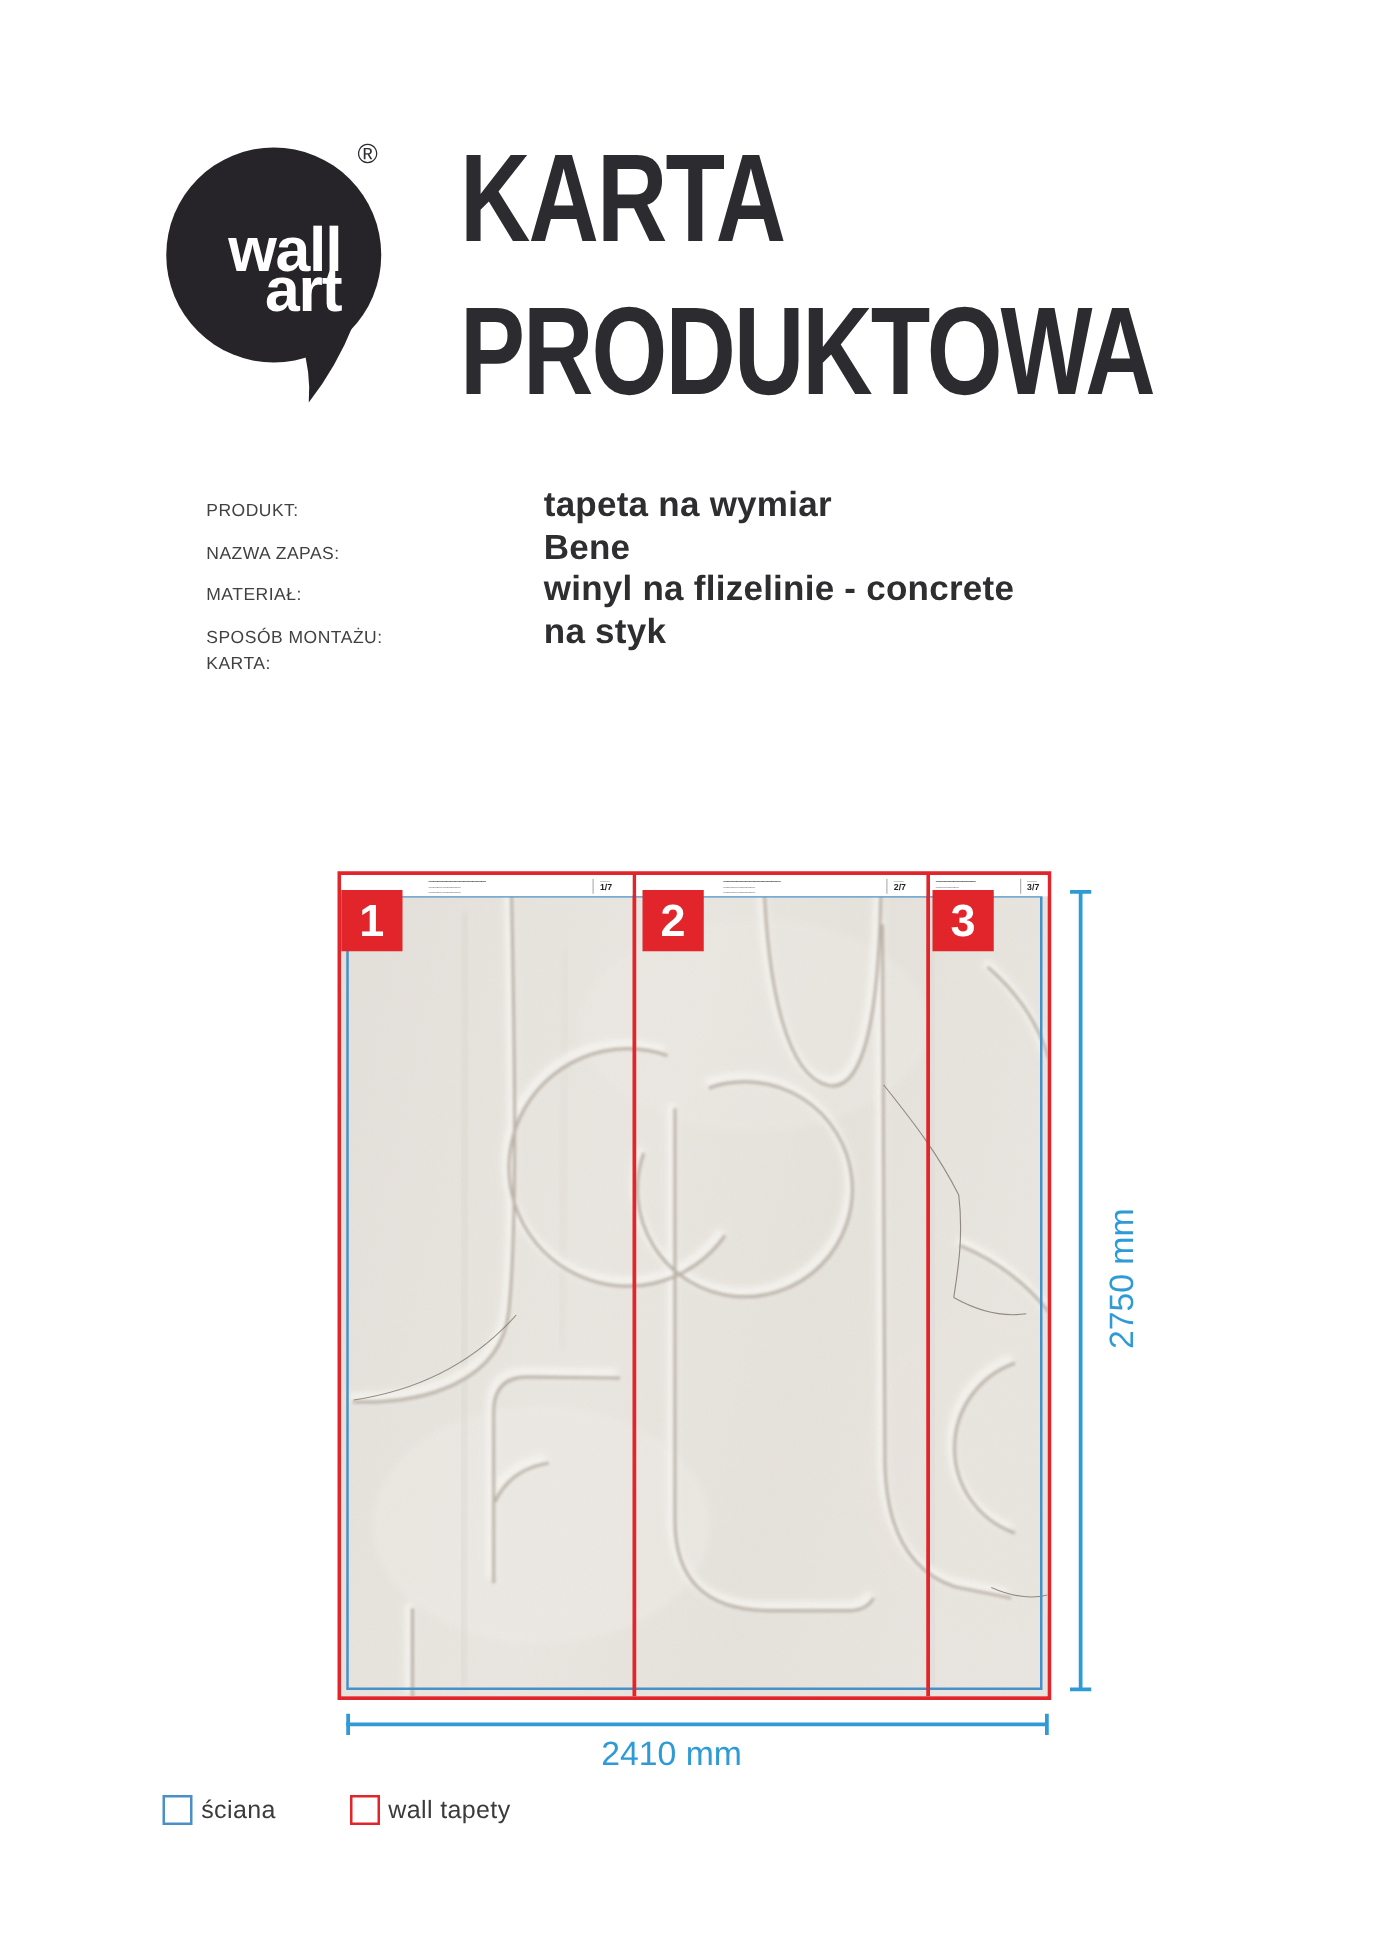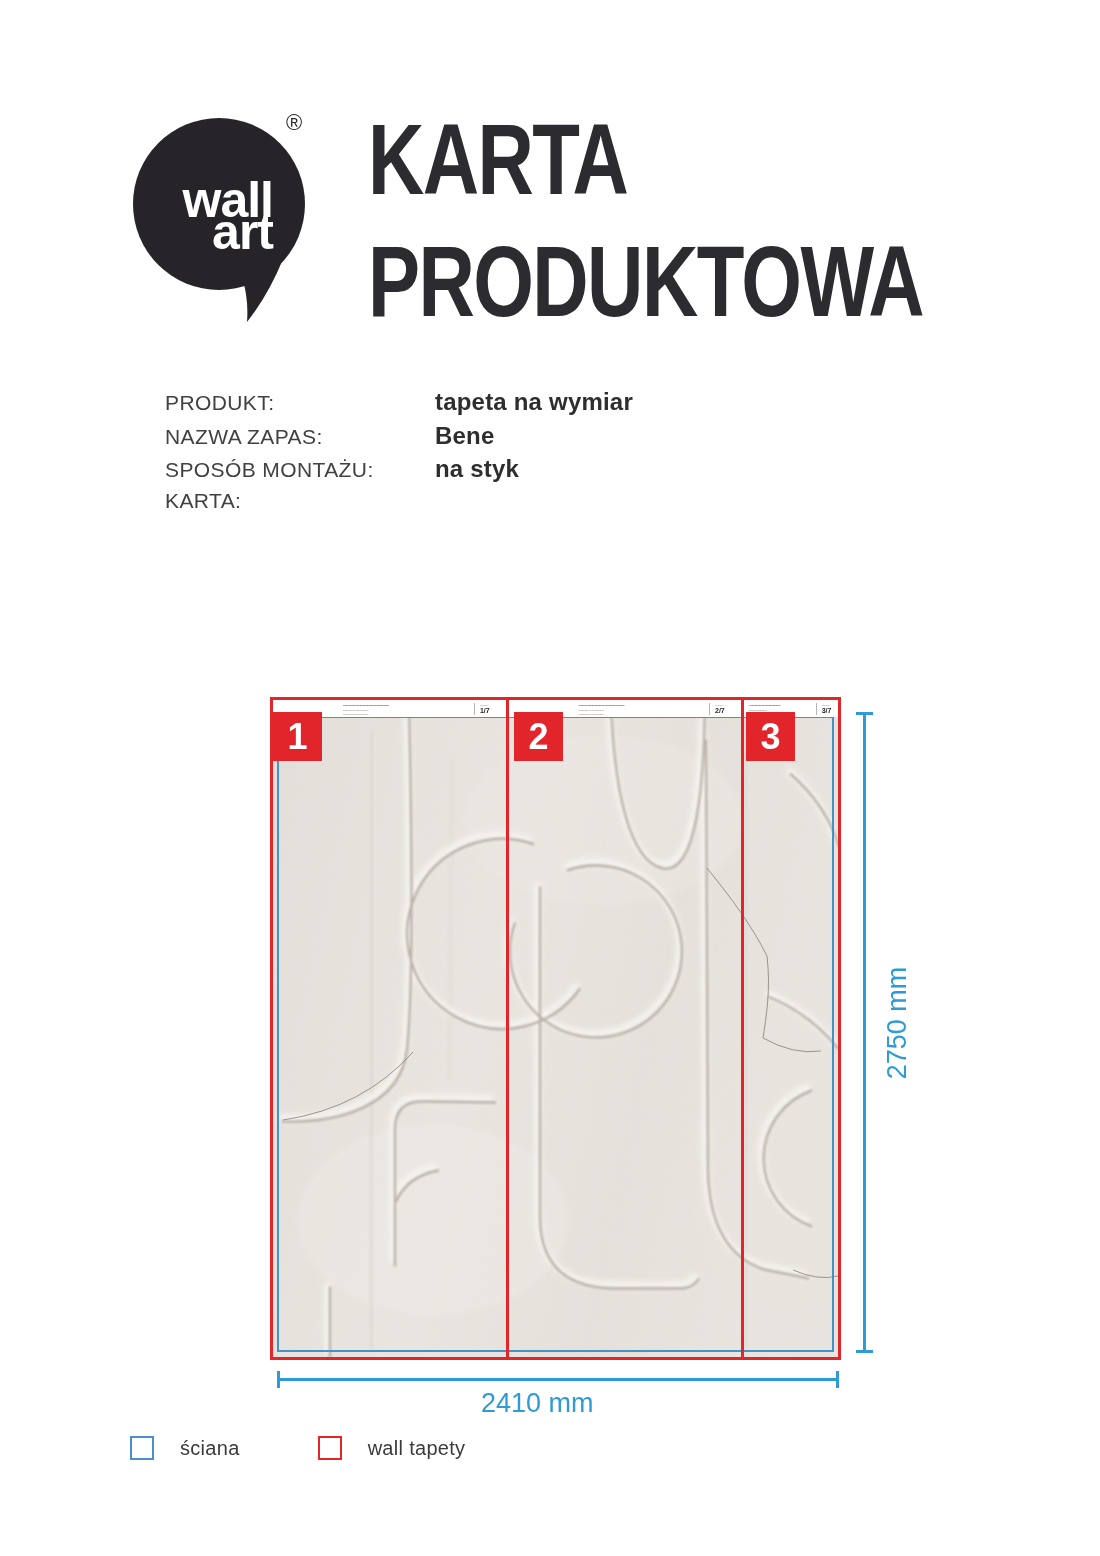--- a/index.html
+++ b/index.html
@@ -16,22 +16,22 @@
   .reg{position:absolute;left:286px;top:110px;font-size:22px;color:var(--ink);font-weight:400;}
   
   .title{
     position:absolute;left:368px;top:98px;color:var(--ink);
     font-size:100px;font-weight:800;letter-spacing:-2px;line-height:122px;
     transform:scaleX(0.78);transform-origin:left top;white-space:pre-line;
   }
   
   .details{position:absolute;left:165px;top:388px;width:780px;}
   .drow{display:flex;align-items:baseline;height:33.5px;}
-  .dlabel{width:270px;font-size:21px;font-weight:400;color:#414144;letter-spacing:0.4px;}
-  .dvalue{font-size:24px;font-weight:700;color:#2E2E31;letter-spacing:0.2px;}
+  .dlabel{width:270px;font-size:14px;font-weight:400;color:#414144;letter-spacing:0.4px;}
+  .dvalue{font-size:28px;font-weight:700;color:#2E2E31;letter-spacing:0.2px;}
   
   .diagram{position:absolute;left:270px;top:697px;width:571px;height:663px;border:3px solid var(--red);}
   .art{position:absolute;left:0;top:0;width:100%;height:100%;display:block;}
   .seam{position:absolute;top:0;width:3px;height:100%;background:var(--red);z-index:4;}
   .seam.s1{left:233px;} .seam.s2{left:468px;}
   .wall-rect{position:absolute;left:4px;top:16px;width:557px;height:636px;border:2.5px solid var(--wall-blue);z-index:3;}
   .strip{position:absolute;top:0;height:17px;background:#ffffff;z-index:5;display:flex;align-items:flex-start;padding-top:3px;}
   .strip.p1{left:0;width:233px;} .strip.p2{left:236px;width:232px;} .strip.p3{left:471px;width:94px;}
   .micro{font-size:4px;line-height:4.5px;color:#3A3A3A;letter-spacing:-0.5px;}
   .micro-title{font-weight:700;color:#222;}
@@ -52,21 +52,21 @@
   .dim-v{left:863px;top:713px;width:2.5px;height:639px;}
   .dim-v-cap{left:856px;width:17px;height:2.5px;}
   .cap-top{top:712px;} .cap-bot{top:1350px;}
   .dim-h{left:277px;top:1378px;width:561px;height:2.5px;}
   .dim-h-cap{top:1371px;width:2.5px;height:17px;}
   .cap-left{left:277px;} .cap-right{left:836px;}
   .dim-label{position:absolute;color:var(--dim-blue);font-size:27px;font-weight:400;}
   .dim-label-h{left:481px;top:1388px;width:200px;}
   .dim-label-v{left:882px;top:1133px;width:220px;transform:rotate(-90deg);transform-origin:0 0;text-align:center;}
   
-  .legend{position:absolute;left:130px;top:1436px;display:flex;align-items:center;gap:26px;}
+  .legend{position:absolute;left:130px;top:1436px;display:flex;align-items:center;gap:7px;}
   .lg-box{width:24px;height:24px;background:#fff;}
   .lg-wall{border:2.5px solid var(--wall-blue);}
   .lg-bryt{border:2.5px solid var(--red);margin-left:52px;}
   .lg-label{font-size:20px;color:#3B3B3D;letter-spacing:0.3px;}
 </style>
 </head>
 <body>
 
 <div class="page">
 
@@ -82,20 +82,24 @@
 <span>PRODUKTOWA</span></h1>
 
   <div class="details">
     <div class="drow">
       <span class="dlabel">PRODUKT:</span>
       <span class="dvalue">tapeta na wymiar</span>
     </div>
     <div class="drow">
       <span class="dlabel">NAZWA ZAPAS:</span>
       <span class="dvalue">Bene</span>
+    </div>
+    <div class="drow">
+      <span class="dlabel">MATERIAŁ:</span>
+      <span class="dvalue">winyl na flizelinie - concrete</span>
     </div>
     <div class="drow">
       <span class="dlabel">SPOSÓB MONTAŻU:</span>
       <span class="dvalue">na styk</span>
     </div>
     <div class="drow">
       <span class="dlabel">KARTA:</span>
     </div>
   </div>
 

